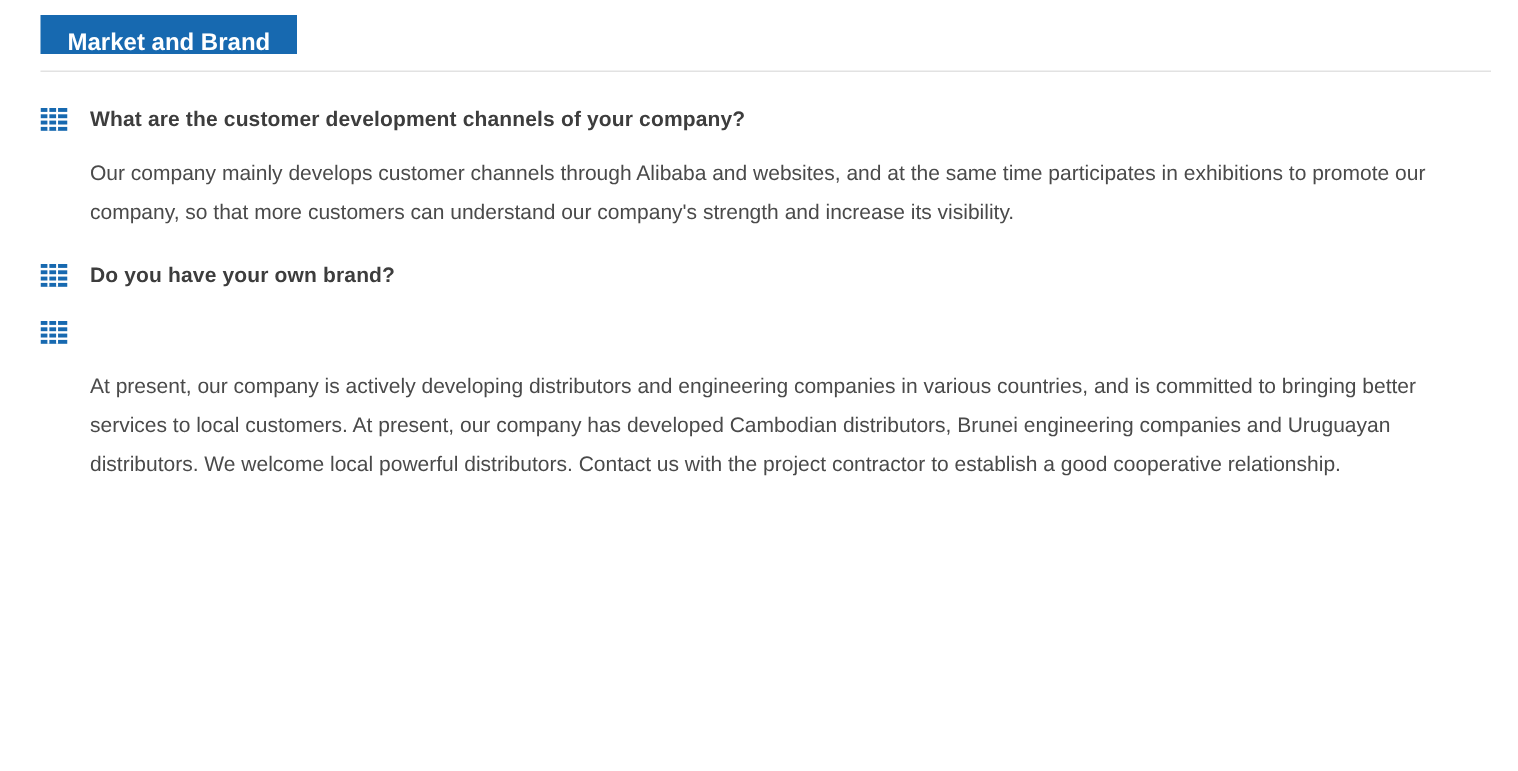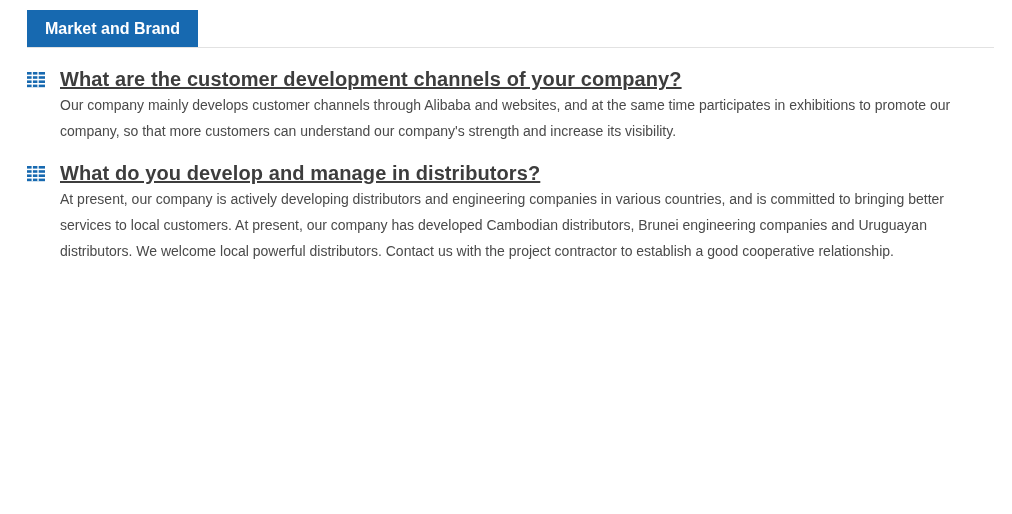--- a/index.html
+++ b/index.html
@@ -31,21 +31,21 @@
     left: 27px;
     top: 0;
     background: #1769b0;
     color: #ffffff;
     font-size: 16px;
     font-weight: bold;
     padding: 10px 18px 9px 18px;
     line-height: 18px;
     white-space: nowrap;
     box-sizing: border-box;
-    height: 38px;
+    height: 26px;
   }
   .tab-rule {
     position: absolute;
     left: 27px;
     right: 18px;
     top: 37px;
     height: 1px;
     background: #e2e2e2;
   }
   .content {
@@ -63,32 +63,31 @@
   }
   .q-icon {
     flex: 0 0 auto;
     width: 18px;
     height: 16px;
     margin-top: 2px;
     margin-right: 15px;
     display: block;
   }
   .question-text {
-    font-size: 20px;
+    font-size: 14px;
     font-weight: bold;
     color: #3d3d3d;
     line-height: 18px;
     letter-spacing: 0.1px;
-    text-decoration: underline;
   }
   .answer-text {
     font-size: 14px;
     color: #4a4a4a;
     line-height: 26px;
-    margin: 4px 0 0 33px;
+    margin: 14px 0 0 33px;
     max-width: 960px;
     text-align: left;
   }
 </style>
 </head>
 <body>
 
 <div class="page">
 
   <div class="tab-bar">
@@ -109,34 +108,44 @@
           <rect x="0" y="12.6" width="18" height="2.6" fill="#1769b0"></rect>
           <rect x="4.6" y="0" width="1.3" height="15.2" fill="#ffffff"></rect>
           <rect x="10.4" y="0" width="1.3" height="15.2" fill="#ffffff"></rect>
         </svg>
         <div class="question-text">What are the customer development channels of your company?</div>
       </div>
       <div class="answer-text">Our company mainly develops customer channels through Alibaba and websites, and at the same time participates in exhibitions to promote our company, so that more customers can understand our company's strength and increase its visibility.</div>
     </div>
 
     <div class="qa-block">
+      <div class="question-row">
+        <svg class="q-icon" viewBox="0 0 18 16">
+          <rect x="0" y="0" width="18" height="2.6" fill="#1769b0"></rect>
+          <rect x="0" y="4.2" width="18" height="2.6" fill="#1769b0"></rect>
+          <rect x="0" y="8.4" width="18" height="2.6" fill="#1769b0"></rect>
+          <rect x="0" y="12.6" width="18" height="2.6" fill="#1769b0"></rect>
+          <rect x="4.6" y="0" width="1.3" height="15.2" fill="#ffffff"></rect>
+          <rect x="10.4" y="0" width="1.3" height="15.2" fill="#ffffff"></rect>
+        </svg>
+        <div class="question-text">Do you have your own brand?</div>
+      </div>
     </div>
 
     <div class="qa-block">
     </div>
 
     <div class="qa-block">
       <div class="question-row">
         <svg class="q-icon" viewBox="0 0 18 16">
           <rect x="0" y="0" width="18" height="2.6" fill="#1769b0"></rect>
           <rect x="0" y="4.2" width="18" height="2.6" fill="#1769b0"></rect>
           <rect x="0" y="8.4" width="18" height="2.6" fill="#1769b0"></rect>
           <rect x="0" y="12.6" width="18" height="2.6" fill="#1769b0"></rect>
           <rect x="4.6" y="0" width="1.3" height="15.2" fill="#ffffff"></rect>
           <rect x="10.4" y="0" width="1.3" height="15.2" fill="#ffffff"></rect>
         </svg>
-        <div class="question-text">What do you develop and manage in distributors?</div>
       </div>
       <div class="answer-text">At present, our company is actively developing distributors and engineering companies in various countries, and is committed to bringing better services to local customers. At present, our company has developed Cambodian distributors, Brunei engineering companies and Uruguayan distributors. We welcome local powerful distributors. Contact us with the project contractor to establish a good cooperative relationship.</div>
     </div>
 
   </div>
 </div>
 
 </body></html>

